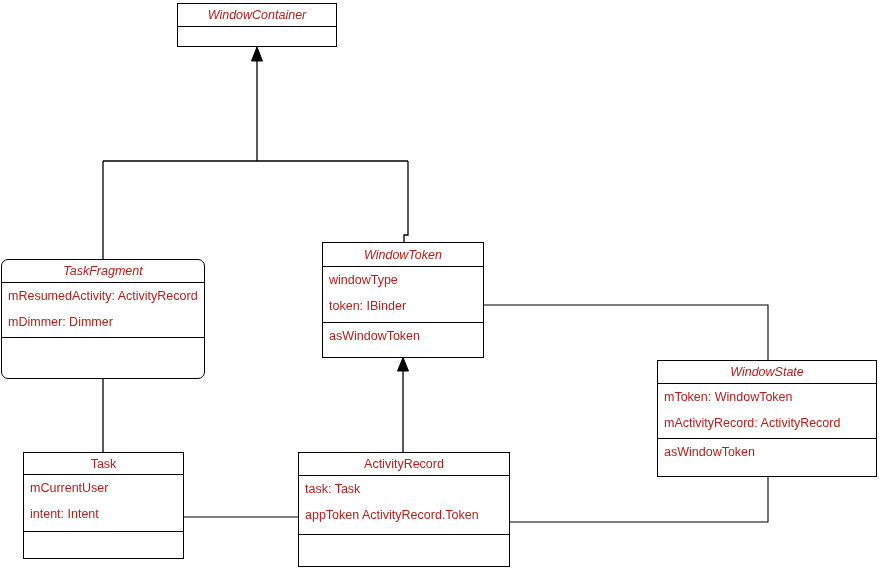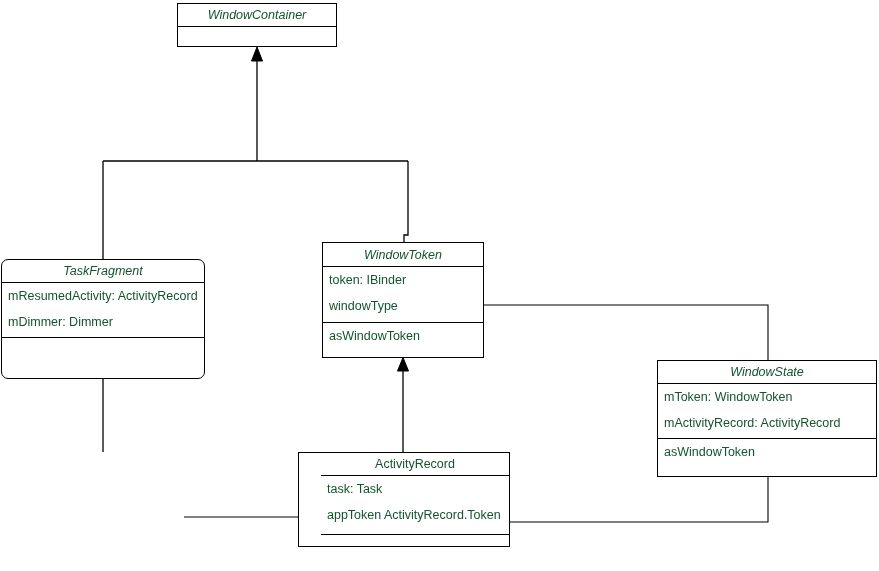--- a/index.html
+++ b/index.html
@@ -6,21 +6,21 @@
     margin: 0;
     padding: 0;
     background: #ffffff;
   }
   .canvas {
     position: relative;
     width: 879px;
     height: 571px;
     background: #ffffff;
     font-family: "Liberation Sans", sans-serif;
-    color: #14532d;
+    color: #b91c1c;
     overflow: hidden;
   }
   .edges {
     position: absolute;
     left: 0;
     top: 0;
     pointer-events: none;
   }
   .class-box {
     position: absolute;
@@ -100,41 +100,49 @@
     <div class="compartment sep" style="height:55px;">
       <div class="member">mResumedActivity: ActivityRecord</div>
       <div class="member">mDimmer: Dimmer</div>
     </div>
     <div class="compartment grow"></div>
   </div>
 
   <div class="class-box abstract" style="left:322px; top:242px; width:162px; height:116px;">
     <div class="class-title" style="height:24px;text-align:right;">WindowToken</div>
     <div class="compartment sep" style="height:56px;">
+      <div class="member">windowType</div>
       <div class="member">token: IBinder</div>
-      <div class="member">windowType</div>
     </div>
     <div class="compartment grow">
       <div class="member">asWindowToken</div>
     </div>
   </div>
 
   <div class="class-box abstract" style="left:657px; top:360px; width:220px; height:117px;">
     <div class="class-title" style="height:23px;">WindowState</div>
     <div class="compartment sep" style="height:55px;">
       <div class="member">mToken: WindowToken</div>
       <div class="member">mActivityRecord: ActivityRecord</div>
     </div>
     <div class="compartment grow">
       <div class="member">asWindowToken</div>
     </div>
   </div>
 
+  <div class="class-box" style="left:23px; top:452px; width:161px; height:107px;">
+    <div class="class-title" style="height:22px;">Task</div>
+    <div class="compartment sep" style="height:57px;">
+      <div class="member">mCurrentUser</div>
+      <div class="member">intent: Intent</div>
+    </div>
+    <div class="compartment grow"></div>
+  </div>
 
-  <div class="class-box" style="left:298px; top:452px; width:212px; height:95px;padding-left:22px;">
+  <div class="class-box" style="left:298px; top:452px; width:212px; height:115px;">
     <div class="class-title" style="height:23px;">ActivityRecord</div>
     <div class="compartment sep" style="height:59px;">
       <div class="member">task: Task</div>
       <div class="member">appToken ActivityRecord.Token</div>
     </div>
   </div>
 
 </div>
 
 </body></html>

